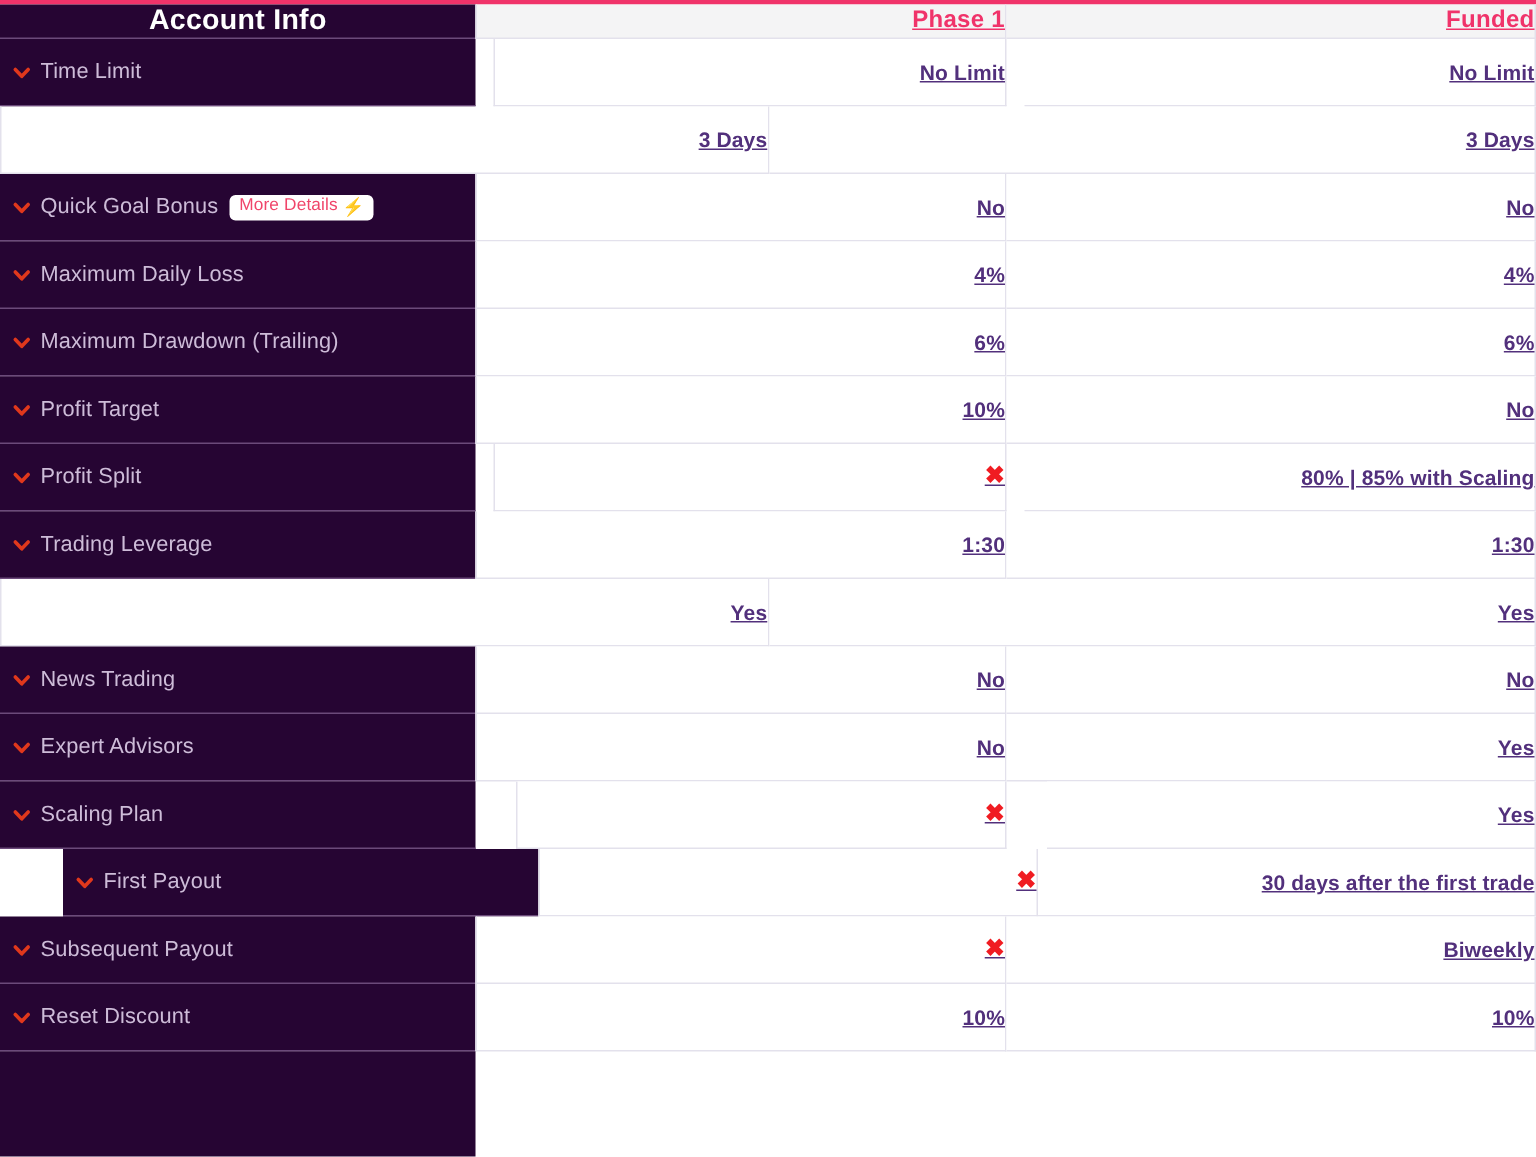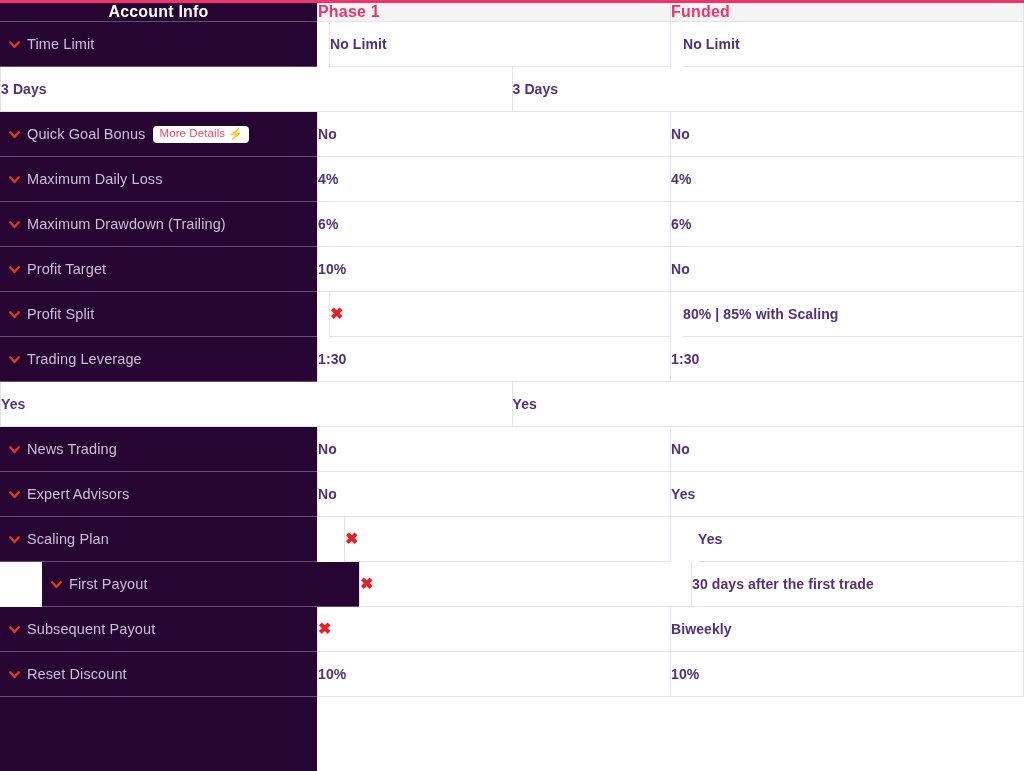--- a/index.html
+++ b/index.html
@@ -85,38 +85,39 @@
   }
 
   
   .cell-value {
     flex: 1 1 0;
     box-sizing: border-box;
     background: #ffffff;
     color: #52307c;
     display: flex;
     align-items: center;
-    justify-content: flex-start;
+    justify-content: flex-end;
     border-bottom: 1px solid #e3e1ec;
     border-right: 1px solid #e3e1ec;
     font-size: 14px;
     font-weight: bold;
     text-align: center;
     letter-spacing: 0.1px;
+    text-decoration: underline;
   }
   .cell-value.first { border-left: 1px solid #e3e1ec; }
   .row:last-child .cell-value { border-bottom: 1px solid #e3e1ec; }
 
   
   .row.header .cell-label {
     background: #260533;
     color: #ffffff;
     justify-content: center;
     padding: 0;
-    font-size: 16px;
+    font-size: 19px;
     font-weight: bold;
     letter-spacing: 0.2px;
     border-bottom: 1px solid #6b4a7a;
   }
   .row.header .cell-value {
     background: #f4f4f5;
     color: #f0336a;
     font-size: 16px;
     font-weight: bold;
     letter-spacing: 0.2px;

